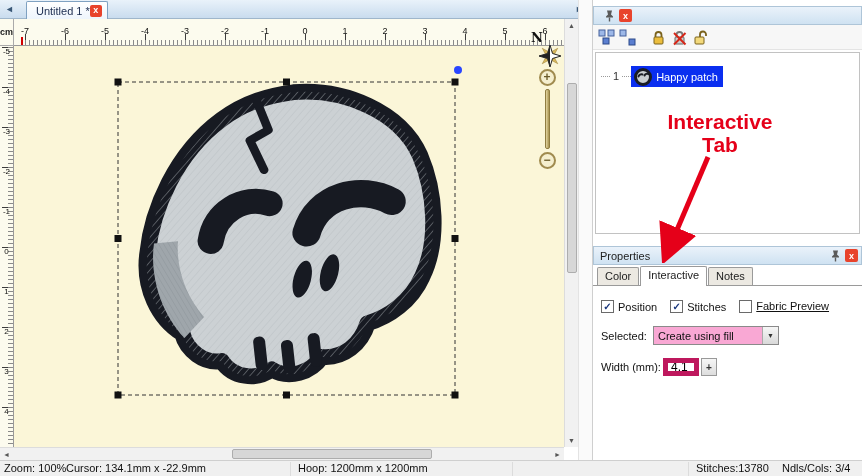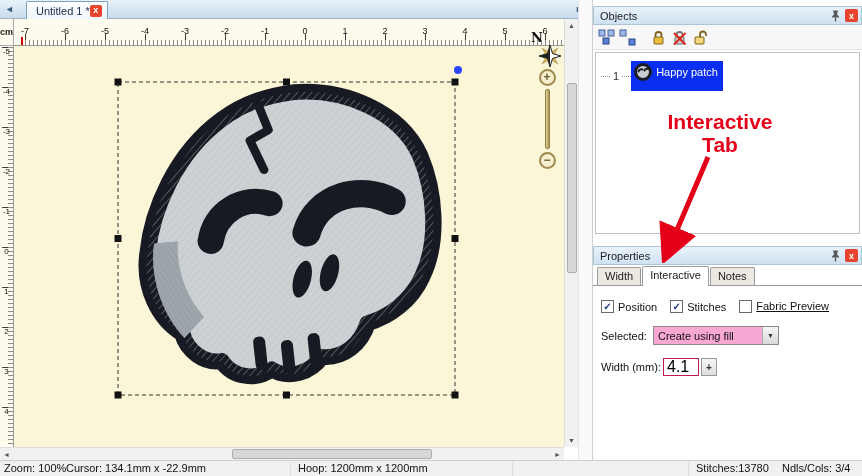--- a/index.html
+++ b/index.html
@@ -46,36 +46,36 @@
   .panel-title{flex:1}
   .hdr-btn{width:13px;height:13px;margin-left:3px;display:flex;align-items:center;justify-content:center}
   .panel-close{background:#e8432c;border-radius:2px;color:#fff;font-size:9px;font-weight:bold;line-height:12px;text-align:center}
   .obj-toolbar{display:flex;align-items:center;gap:4px;padding:4px 0 3px 5px;background:#f7f7f7;border-bottom:1px solid #e4e4e4}
   .tb-icon{width:17px;height:17px}
   .tb-gap{width:6px}
   .obj-list{margin:2px 2px 0 2px;height:182px;background:#fff;border:1px solid #c2c2c2;padding-top:12px}
   .tree-row{display:flex;align-items:center;font-size:11px;color:#111;padding-left:5px;height:22px}
   .tln{width:9px;border-top:1px dotted #9a9a9a;height:0}
   .tree-num{margin:0 3px;color:#333}
-  .sel-wrap{display:flex;align-items:center;gap:3px;background:#0a2ef0;color:#fff;padding:1px 5px 9px 2px}
+  .sel-wrap{display:flex;align-items:center;gap:3px;background:#0a2ef0;color:#fff;padding:1px 5px 0 2px}
 
   .props-panel{margin-top:12px}
   .prop-tabs{display:flex;align-items:flex-end;height:21px;padding-left:4px;border-bottom:1px solid #9a9a9a;background:#fff}
   .ptab{font-size:11px;padding:2px 7px 3px;border:1px solid #9a9a9a;border-bottom:none;background:#ece9e2;margin-right:1px;border-radius:2px 2px 0 0;color:#222;cursor:default}
   .ptab.active{background:#fff;padding-bottom:5px;margin-bottom:-1px;z-index:2;position:relative}
   .prop-content{padding:2px 0 0 8px;background:#fff}
   .cb-row{display:flex;gap:13px;padding-top:12px;font-size:11px;color:#111}
   .cb{width:13px;height:13px;border:1px solid #6a6a6a;background:#fff;display:inline-flex;align-items:center;justify-content:center;font-size:10px;font-weight:bold;color:#16337a;margin-right:4px}
   .frow{display:flex;align-items:center;margin-top:13px;font-size:11px;color:#111}
   .frow .lbl{width:52px}
   .frow .lbl.wide{width:62px}
   .combo{width:126px;height:19px;border:1px solid #8a8a8a;background:#f9a8d4;display:flex;align-items:center;cursor:default}
   .combo-val{flex:1;padding-left:4px;font-size:11px;white-space:nowrap;overflow:hidden}
   .combo-btn{width:16px;height:17px;background:linear-gradient(#f6f6f6,#d9d9d9);border-left:1px solid #aaa;font-size:7px;color:#333;display:flex;align-items:center;justify-content:center}
-  .width-input{width:36px;height:18px;border:1px solid #be185d;font-size:16px;padding-left:3px;font-family:"Liberation Sans",sans-serif}
+  .width-input{width:36px;height:18px;border:5px solid #be185d;font-size:12px;padding-left:3px;font-family:"Liberation Sans",sans-serif}
   .stepper{width:16px;height:18px;margin-left:2px;border:1px solid #999;background:linear-gradient(#f6f6f6,#ddd);font-size:10px;color:#333;display:flex;align-items:center;justify-content:center;font-weight:bold}
 
   
   .ann-text{position:absolute;left:640px;top:110px;width:160px;text-align:center;color:#e50019;font-weight:bold;font-size:21px;line-height:23px;z-index:30}
   .ann-arrow{position:absolute;left:650px;top:153px;width:80px;height:110px;z-index:30}
 
   
   .statusbar{position:absolute;left:0;top:460px;width:862px;height:16px;background:#f0f0f0;border-top:1px solid #cfcfcf;font-size:11px;color:#111}
   .statusbar span{position:absolute;top:1px;white-space:nowrap}
   .sb-sep{position:absolute;top:1px;width:1px;height:14px;background:#dcdcdc}
@@ -193,21 +193,20 @@
     <span class="sb-arrow" style="left:0;top:0">▲</span>
     <div class="vthumb"></div>
     <span class="sb-arrow" style="left:0;bottom:0">▼</span>
   </div>
   <div class="splitter"></div>
 
   <div class="right-panel">
 
     <div class="objects-panel">
       <div class="panel-header">
-        <span class="panel-title">Objects</span>
         <span class="hdr-btn">
           <svg width="11" height="12" viewBox="0 0 11 12">
               <path d="M3,0.5 h5 l-1,4 2,2 v1 H2 v-1 l2,-2 Z" fill="#5a5a5a"></path>
               <line x1="5.5" y1="7.5" x2="5.5" y2="11.5" stroke="#5a5a5a" stroke-width="1.4"></line>
             </svg>
         </span>
         <span class="hdr-btn panel-close">x</span>
       </div>
       <div class="obj-toolbar">
         <svg class="tb-icon" viewBox="0 0 17 17">
@@ -257,21 +256,21 @@
         <span class="panel-title">Properties</span>
         <span class="hdr-btn">
           <svg width="11" height="12" viewBox="0 0 11 12">
               <path d="M3,0.5 h5 l-1,4 2,2 v1 H2 v-1 l2,-2 Z" fill="#5a5a5a"></path>
               <line x1="5.5" y1="7.5" x2="5.5" y2="11.5" stroke="#5a5a5a" stroke-width="1.4"></line>
             </svg>
         </span>
         <span class="hdr-btn panel-close">x</span>
       </div>
       <div class="prop-tabs">
-          <div class="ptab">Width</div>
+          <div class="ptab">Color</div>
           <div class="ptab active">Interactive</div>
           <div class="ptab">Notes</div>
         </div>
       <div class="prop-content">
         <div class="cb-row">
             <label style="display: inline-flex; align-items: center;">
               <span class="cb">✓</span>
               <span>Position</span>
             </label>
             <label style="display: inline-flex; align-items: center;">

